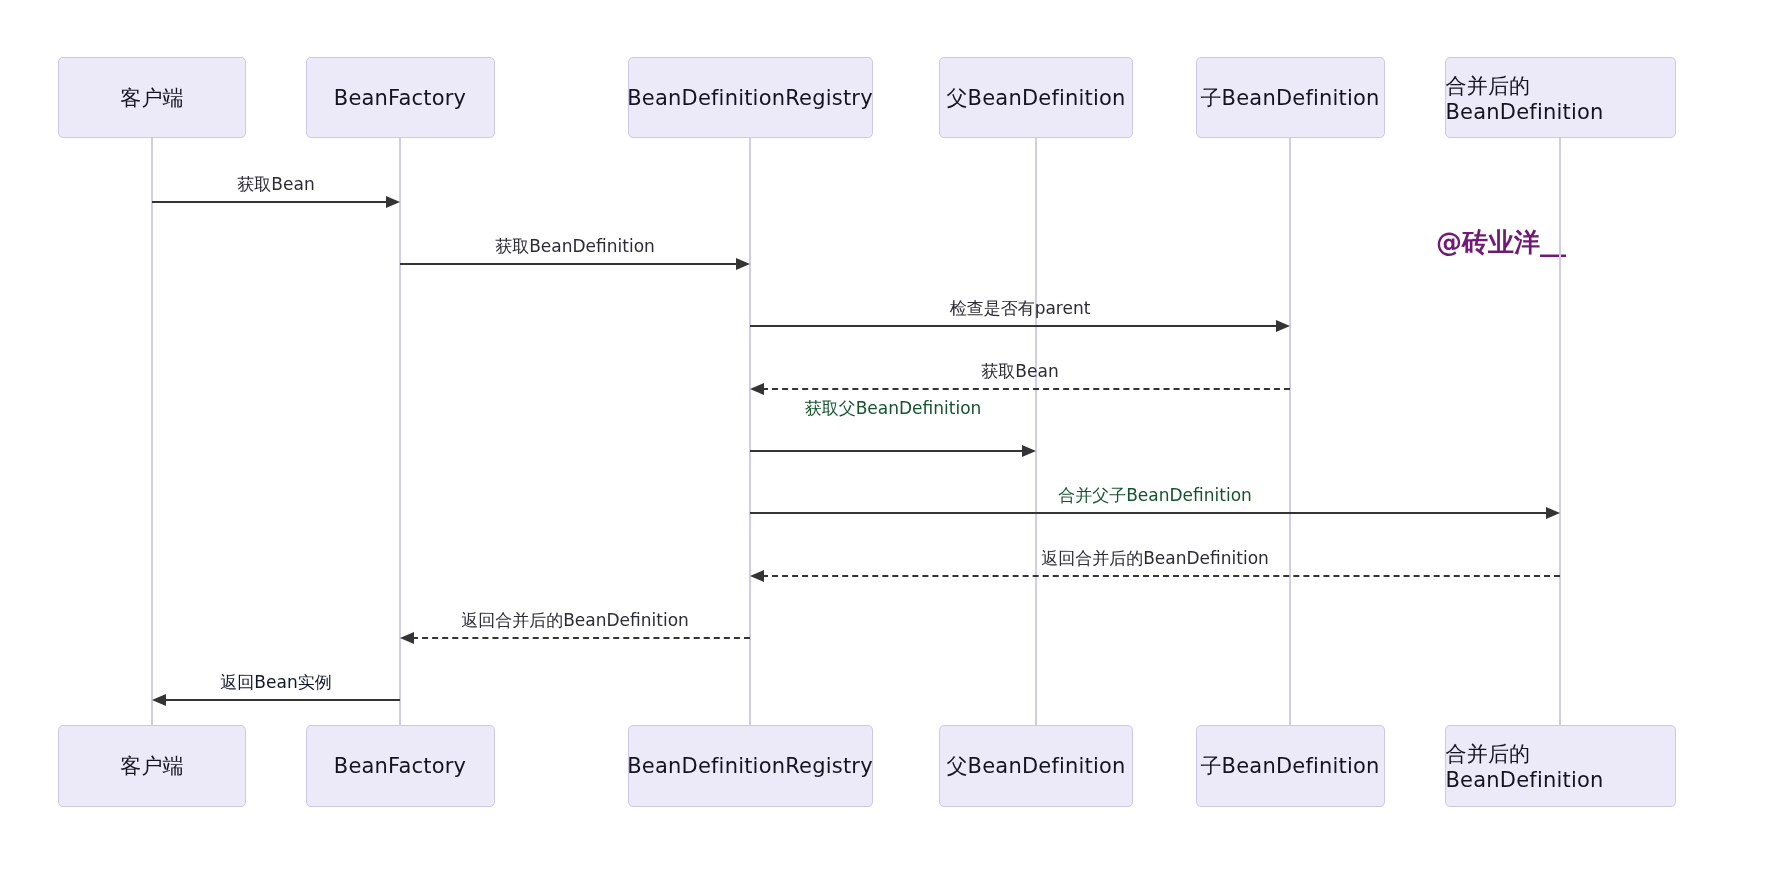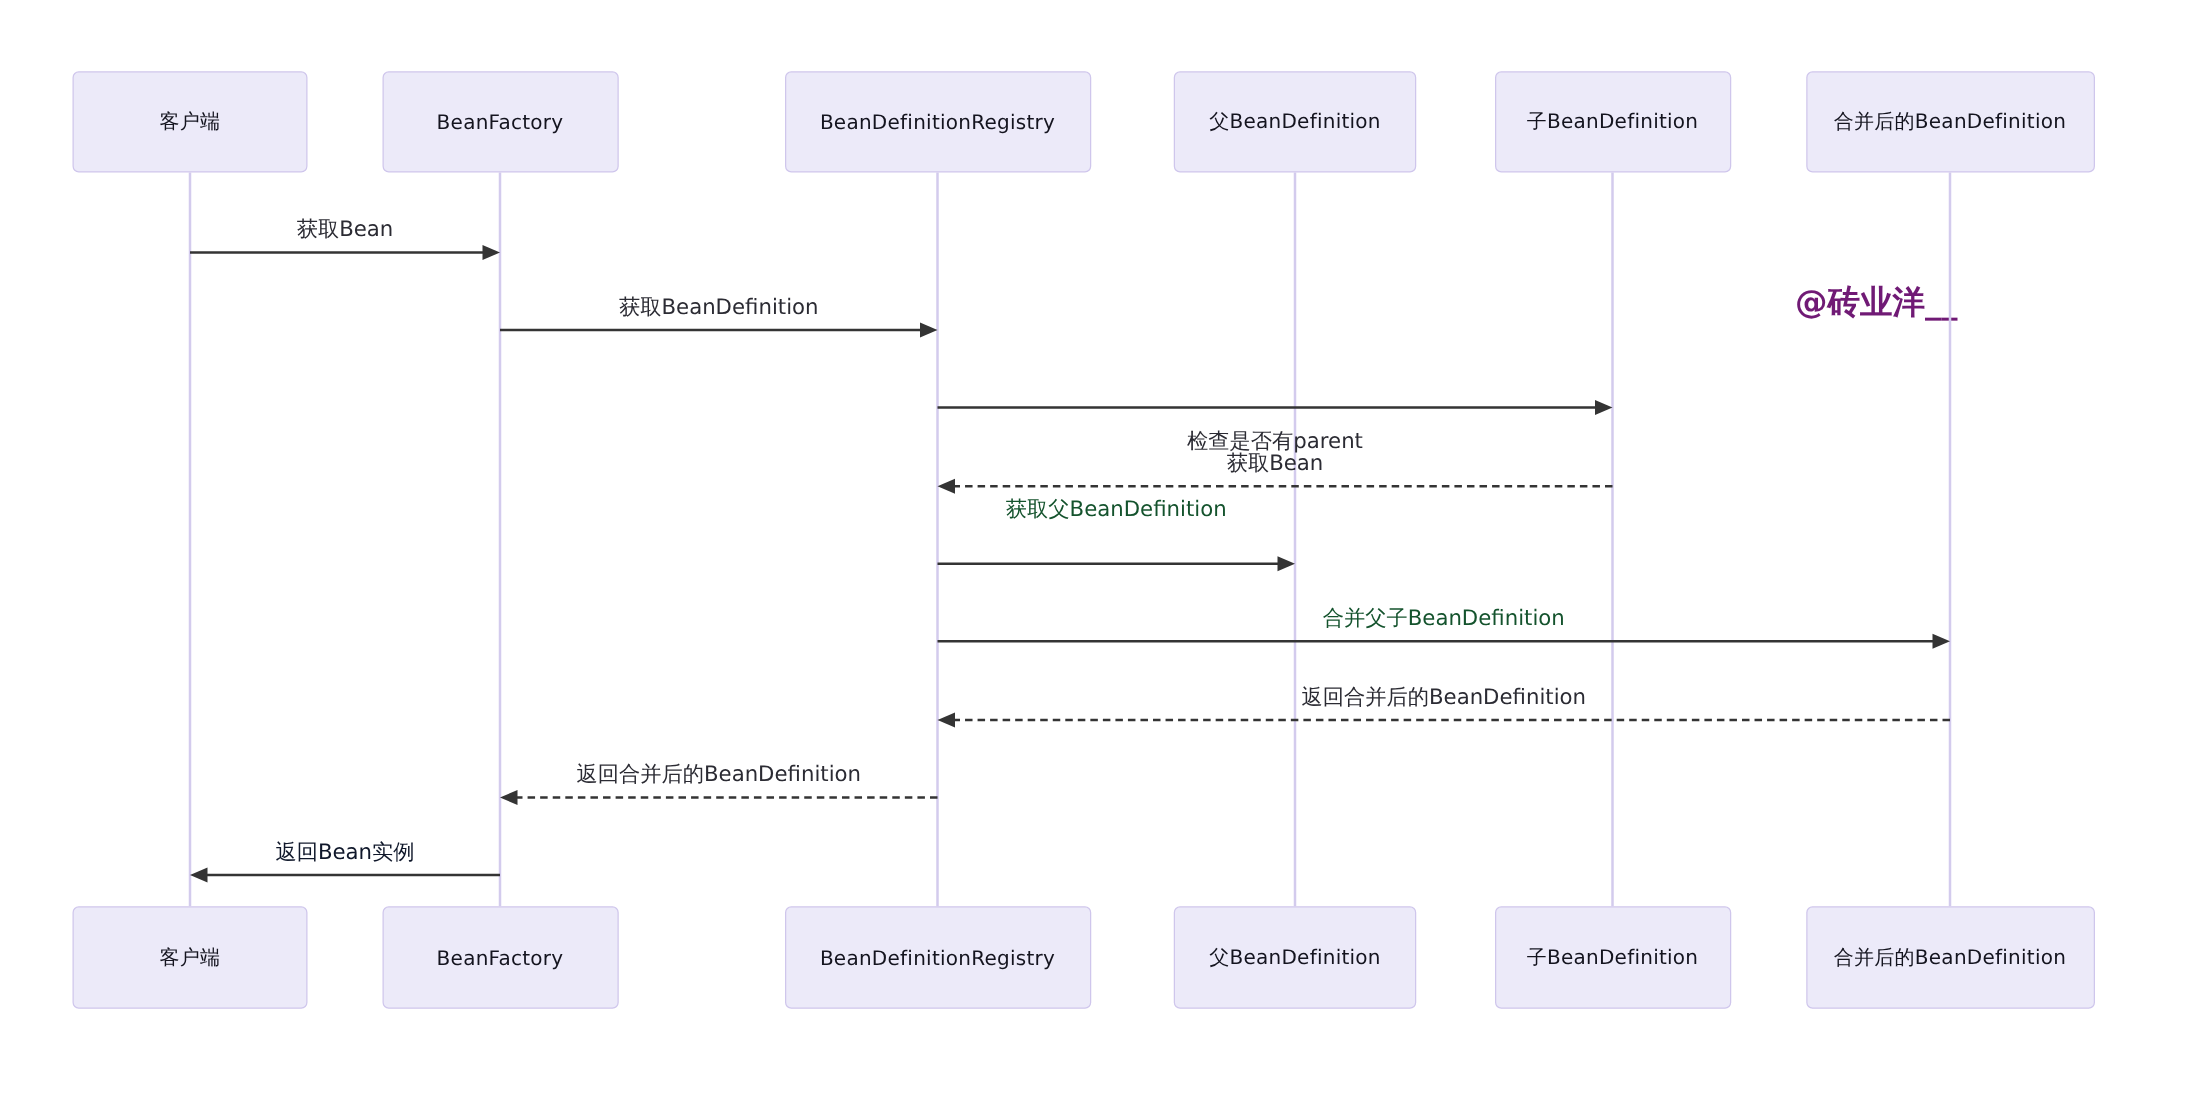--- a/index.html
+++ b/index.html
@@ -2,21 +2,21 @@
 <html><head>
 <meta charset="utf-8">
 <style>
   html,body{margin:0;padding:0;background:#ffffff;}
   body{font-family:"DejaVu Sans","Liberation Sans",sans-serif;}
   #stage{position:relative;width:1765px;height:881px;background:#ffffff;overflow:hidden;}
   .actor-box{
     position:absolute;height:81px;box-sizing:border-box;
     background:#eceaf9;border:1px solid #cfc6ec;border-radius:5px;
     display:flex;align-items:center;justify-content:center;
-    font-size:16px;color:#14141f;letter-spacing:.2px;
+    font-size:21px;color:#14141f;letter-spacing:.2px;
   }
   .lifeline{position:absolute;width:2px;background:#d3cbed;}
   .msg-label{
     position:absolute;transform:translateX(-50%);
     font-size:17px;color:#2b2b33;white-space:nowrap;line-height:20px;
   }
   .msg-line{position:absolute;height:0;}
   .msg-line.solid{border-top:2px solid #343434;}
   .msg-line.dashed{border-top:2px dashed #343434;}
   .arrowhead{position:absolute;width:0;height:0;border-top:6px solid transparent;border-bottom:6px solid transparent;}
@@ -49,21 +49,21 @@
     <div class="actor-box" style="left: 1195.5px; top: 725px; width: 189px; height: 82px; background: rgb(236, 234, 249); border-color: rgb(207, 198, 236);">子BeanDefinition</div>
     <div class="lifeline" style="left: 1559px; top: 138px; height: 587px; background: rgb(211, 203, 237);"></div>
     <div class="actor-box" style="left: 1444.5px; top: 57px; width: 231px; height: 81px; background: rgb(236, 234, 249); border-color: rgb(207, 198, 236);">合并后的BeanDefinition</div>
     <div class="actor-box" style="left: 1444.5px; top: 725px; width: 231px; height: 82px; background: rgb(236, 234, 249); border-color: rgb(207, 198, 236);">合并后的BeanDefinition</div>
     <div class="msg-label" style="left: 276px; top: 174px; color: rgb(43, 43, 51); text-align: center;">获取Bean</div>
     <div class="msg-line solid" style="left: 152px; top: 201px; width: 236px; border-top-color: rgb(52, 52, 52);"></div>
     <div class="arrowhead right" style="top: 196px; left: 386px; border-left-color: rgb(52, 52, 52);"></div>
     <div class="msg-label" style="left: 575px; top: 236px; color: rgb(43, 43, 51);">获取BeanDefinition</div>
     <div class="msg-line solid" style="left: 400px; top: 263px; width: 338px; border-top-color: rgb(52, 52, 52);"></div>
     <div class="arrowhead right" style="top: 258px; left: 736px; border-left-color: rgb(52, 52, 52);"></div>
-    <div class="msg-label" style="left: 1020px; top: 298px; color: rgb(43, 43, 51); margin-top: 45px;">检查是否有parent</div>
+    <div class="msg-label" style="left: 1020px; top: 298px; color: rgb(43, 43, 51);">检查是否有parent</div>
     <div class="msg-line solid" style="left: 750px; top: 325px; width: 528px; border-top-color: rgb(52, 52, 52);"></div>
     <div class="arrowhead right" style="top: 320px; left: 1276px; border-left-color: rgb(52, 52, 52);"></div>
     <div class="msg-label" style="left: 1020px; top: 361px; color: rgb(43, 43, 51);">获取Bean</div>
     <div class="msg-line dashed" style="left: 762px; top: 388px; width: 528px; border-top-color: rgb(52, 52, 52);"></div>
     <div class="arrowhead left" style="top: 383px; left: 750px; border-right-color: rgb(52, 52, 52);"></div>
     <div class="msg-label" style="left: 893px; top: 398px; color: #14532d;">获取父BeanDefinition</div>
     <div class="msg-line solid" style="left: 750px; top: 450px; width: 274px; border-top-color: rgb(52, 52, 52);"></div>
     <div class="arrowhead right" style="top: 445px; left: 1022px; border-left-color: rgb(52, 52, 52);"></div>
     <div class="msg-label" style="left: 1155px; top: 485px; color: #14532d;">合并父子BeanDefinition</div>
     <div class="msg-line solid" style="left: 750px; top: 512px; width: 798px; border-top-color: rgb(52, 52, 52);"></div>

